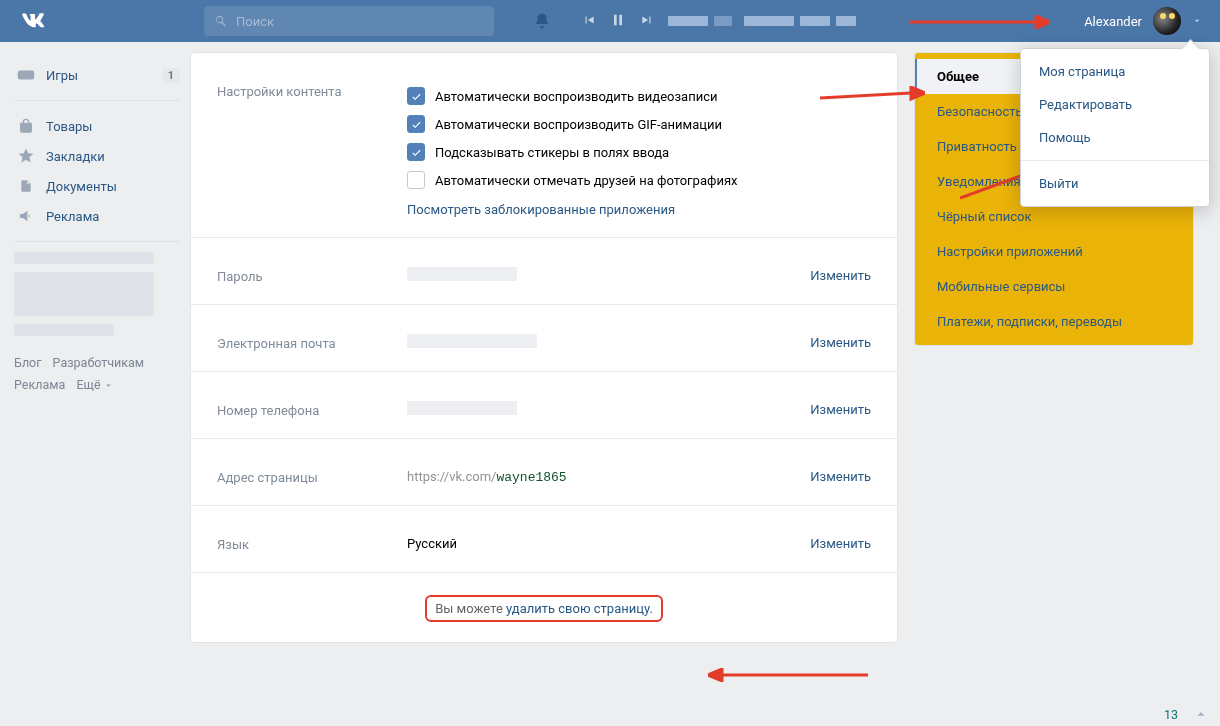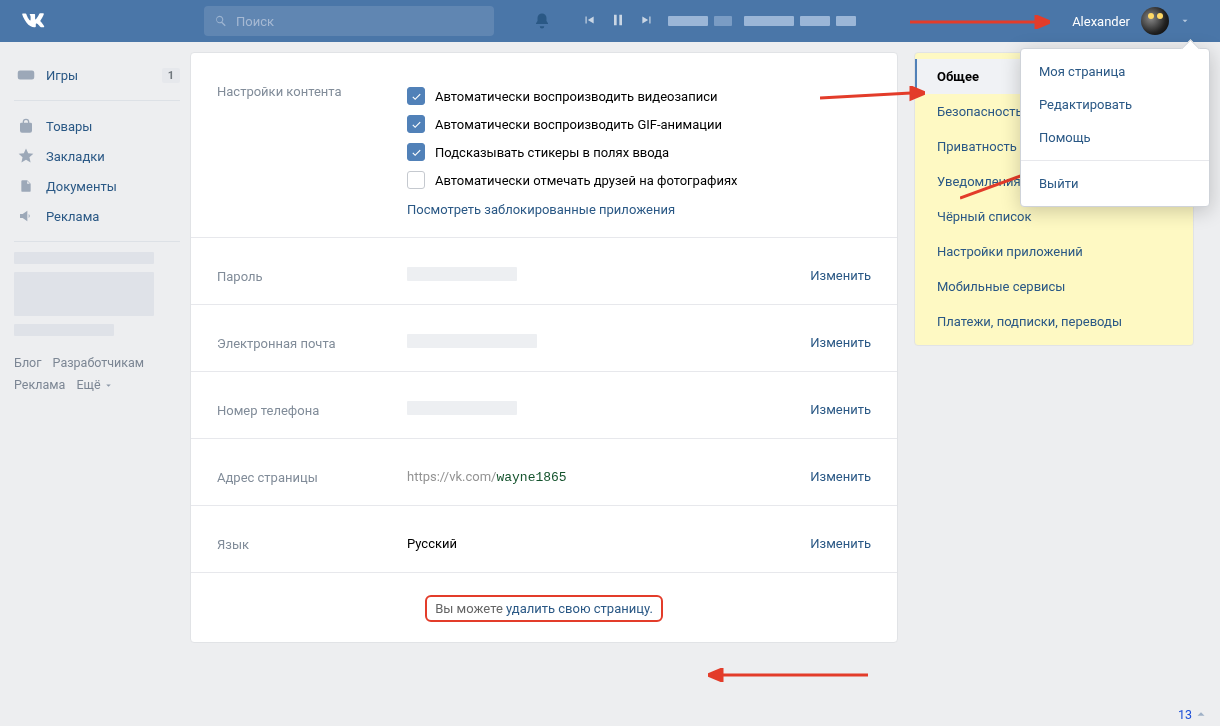--- a/index.html
+++ b/index.html
@@ -1,19 +1,19 @@
 <!DOCTYPE html>
 <html><head>
 <meta charset="utf-8">
 <style>
 * { margin: 0; padding: 0; box-sizing: border-box; }
 body { font-family: -apple-system, BlinkMacSystemFont, "Segoe UI", Roboto, Helvetica, Arial, sans-serif; background: #edeef0; width: 1220px; height: 726px; overflow: hidden; position: relative; color: #000; font-size: 13px; }
 
 
-.header { background: #4a76a8; height: 42px; display: flex; align-items: center; padding: 0 16px 0 0; position: relative; z-index: 10; }
+.header { background: #4a76a8; height: 42px; display: flex; align-items: center; padding: 0 4px 0 0; position: relative; z-index: 10; }
 .logo { width: 42px; height: 42px; display: flex; align-items: center; justify-content: center; color: #fff; font-weight: bold; font-size: 22px; margin-left: 12px; margin-right: 150px; }
 .logo svg { fill: #fff; }
 .search { background: rgba(255,255,255,0.12); border-radius: 4px; width: 290px; height: 30px; display: flex; align-items: center; padding: 0 10px; color: #b8c7dc; margin-right: 28px; }
 .search svg { fill: #9bb3d0; margin-right: 8px; }
 .search span { color: #a6b9d3; font-size: 13px; }
 .bell { display: flex; align-items: center; justify-content: center; width: 40px; height: 42px; }
 .bell svg { fill: #2a5885; }
 .player-controls { display: flex; align-items: center; gap: 14px; margin-left: 20px; }
 .player-controls svg { fill: #cad6e4; }
 .track-info { display: flex; gap: 6px; align-items: center; margin-left: 14px; }
@@ -56,37 +56,37 @@
 .row-flex .row-content { flex:1; }
 .blur-val { background:#edeff2; height:14px; border-radius:1px; display:inline-block; }
 .page-addr { color:#939393; }
 .page-addr .uid { color:#14532d;font-family:Liberation Mono, monospace; }
 .delete-row { text-align:center; padding: 22px 0 0; font-size:13px; color:#656565; }
 .delete-row a { color:#2a5885; text-decoration:none; cursor:pointer; }
 .delete-box { display:inline-block; border:2px solid #e33c2a; border-radius:6px; padding:4px 8px; }
 
 
 .rightnav { width: 280px; position: relative; }
-.rightbox { background: #fef9c3; border: 1px solid #e1e3e6; border-radius: 4px; padding: 6px 0; }
+.rightbox { background: #eab308; border: 1px solid #e1e3e6; border-radius: 4px; padding: 6px 0; }
 .rightbox .tab { padding: 10px 20px; color: #2a5885; font-size: 13px; cursor: pointer; border-left: 2px solid transparent; }
 .rightbox .tab.active { border-left-color: #5181b8; background: #f0f2f5; font-weight: bold; color: #000; }
 
 
 .dropdown { position: absolute; right: 10px; top: 48px; width: 190px; background: #fff; border:1px solid #cfd3d9; box-shadow: 0 4px 20px rgba(0,0,0,0.2); border-radius: 4px; z-index: 100; padding: 6px 0; }
 .dropdown::before { content:""; position:absolute; right:12px; top:-7px; width:12px; height:12px; background:#fff; border-left:1px solid #cfd3d9; border-top:1px solid #cfd3d9; transform:rotate(45deg); }
 .dropdown .ditem { padding: 9px 18px; font-size:13px; color:#2a5885; cursor:pointer; }
 .dropdown .dsep { height:1px; background:#e7e8ec; margin:6px 0; }
 
 
 .arrow { position:absolute; z-index:50; pointer-events:none; }
 .arrow svg { stroke:#e33c2a; stroke-width:3; fill:none; }
 .arrow .head { fill:#e33c2a; }
 
 
-.chat-corner { position:absolute; right:12px; bottom:4px; background: transparent; display:flex; align-items:flex-start; gap:2px; color:#1d4ed8; font-size:12.5px; }
+.chat-corner { position:absolute; right:12px; bottom:4px; background: transparent; display:flex; align-items:flex-start; gap:16px; color:#0f766e; font-size:12.5px; }
 .chat-corner svg { fill:#9fb1c7; }
 </style>
 </head>
 <body>
 
 <div class="header">
   <div class="logo">
     <svg width="26" height="16" viewBox="0 0 26 16">
         <path d="M23.5 0.5c0.3 0 0.5 0.2 0.4 0.6-0.3 1.4-2.1 4.6-3.3 6.2-0.4 0.5-0.4 0.8 0 1.3 1.1 1.3 3.2 3.5 3.6 5 0.1 0.4 0 0.6-0.5 0.6h-2.7c-0.6 0-0.9-0.4-1.9-1.6-1-1.2-1.8-2.1-2.5-2.1-0.7 0-0.8 0.2-0.8 1.2v1.7c0 0.5-0.2 0.8-1.5 0.8-2.6 0-5.5-1.6-7.7-4.5C3.3 5.2 2.2 1.8 2.2 1.1 2.2 0.7 2.3 0.5 2.8 0.5h2.7c0.5 0 0.7 0.2 0.9 0.8 1.1 3.3 3 6.2 3.8 6.2 0.3 0 0.4-0.1 0.4-1V3.8c-0.1-1.6-0.9-1.7-0.9-2.3 0-0.3 0.2-0.5 0.6-0.5h4.2c0.4 0 0.6 0.2 0.6 0.7v4.1c0 0.4 0.2 0.6 0.3 0.6 0.3 0 0.6-0.2 1.1-0.8 1.6-1.9 2.8-4.8 2.8-4.8 0.2-0.3 0.4-0.6 0.9-0.6h3.1z"></path>
       </svg>

